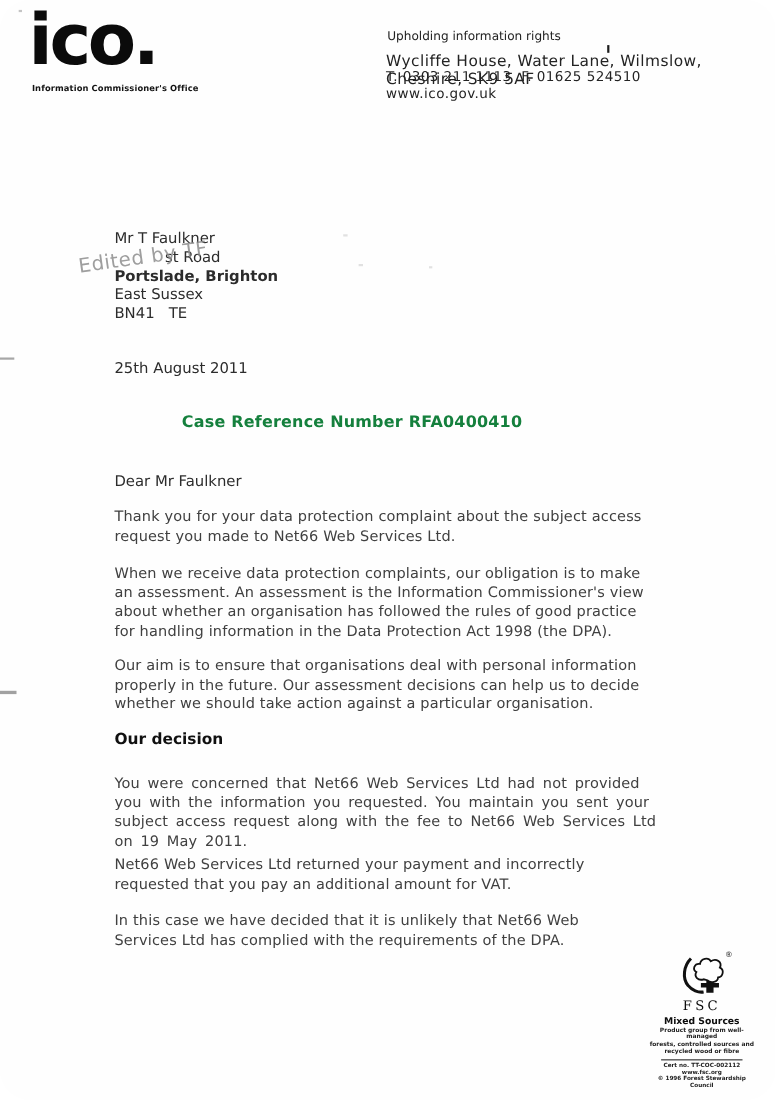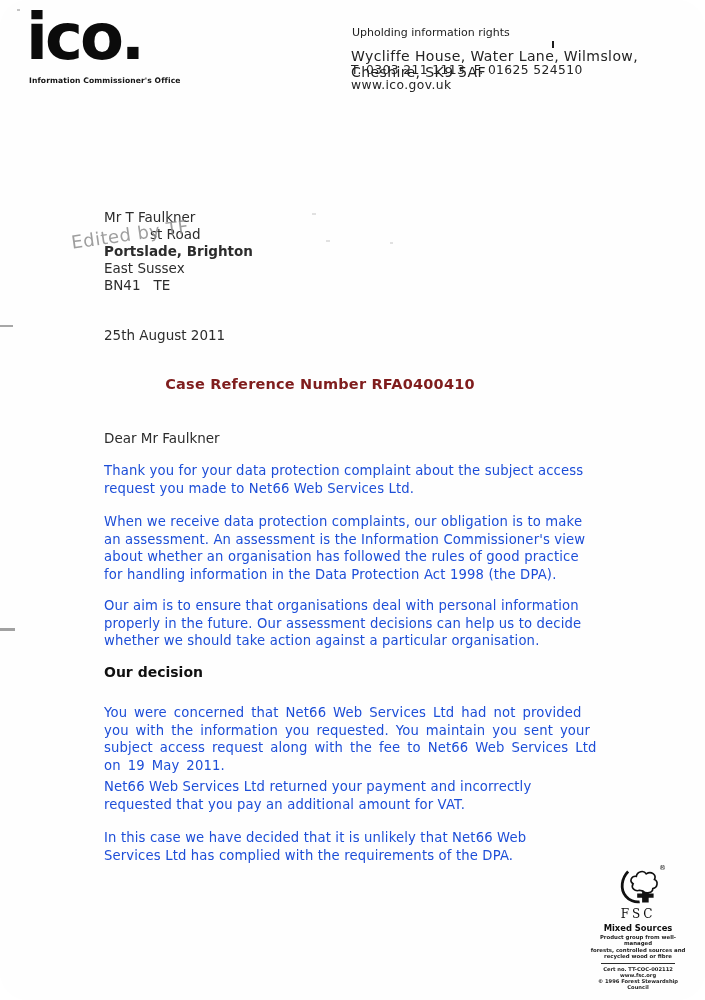--- a/index.html
+++ b/index.html
@@ -88,34 +88,34 @@
     left: 104px; top: 327px;
     font-size: 13.5px;
     color: #2c2c2c;
   }
   .case-ref {
     left: 0; top: 376px;
     width: 640px;
     text-align: center;
     font-size: 14.5px;
     font-weight: 700;
-    color: #7f1d1d;
+    color: #15803d;
     letter-spacing: 0.2px;
   }
   .salutation {
     left: 104px; top: 430px;
     font-size: 13.5px;
     color: #2c2c2c;
   }
   .para {
     left: 104px;
     width: 540px;
     font-size: 13.2px;
     line-height: 17.5px;
-    color: #1d4ed8;
+    color: #404040;
     white-space: pre-line;
     letter-spacing: 0.15px;
   }
   .p1 { top: 462px; }
   .p2 { top: 513px; }
   .p3 { top: 597px; }
   .decision-heading {
     left: 104px; top: 664px;
     font-size: 14px;
     font-weight: 700;

